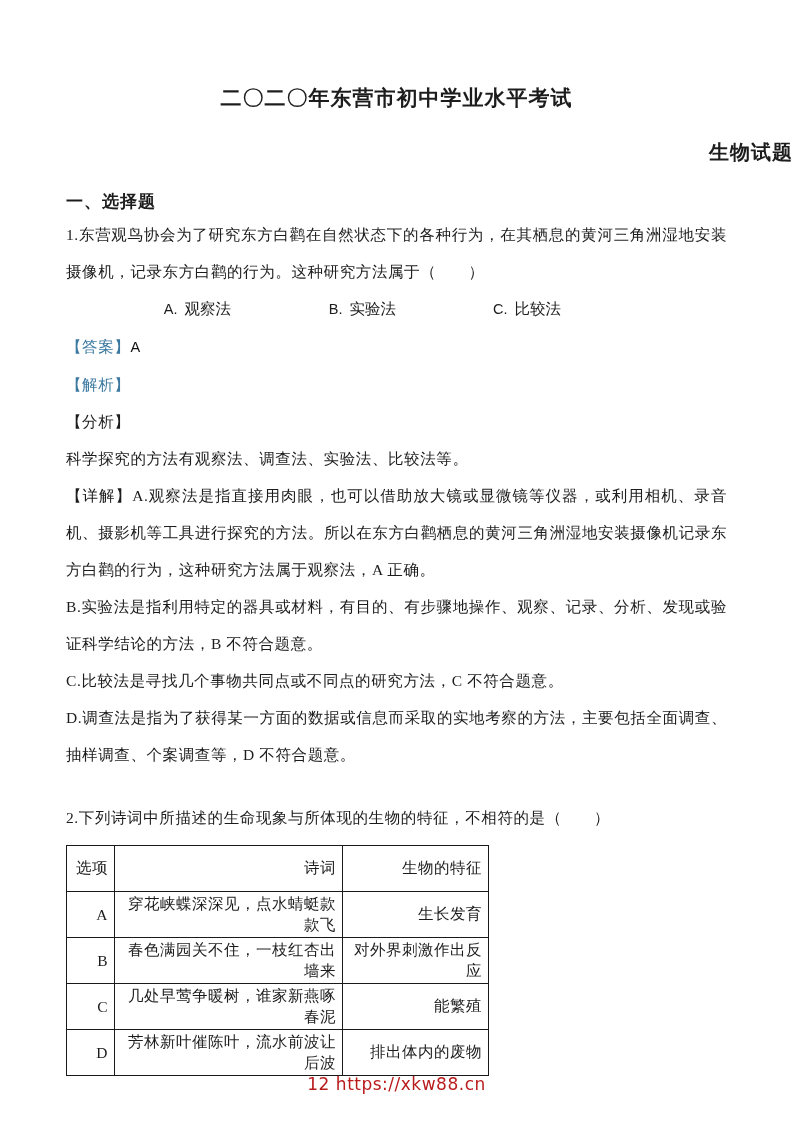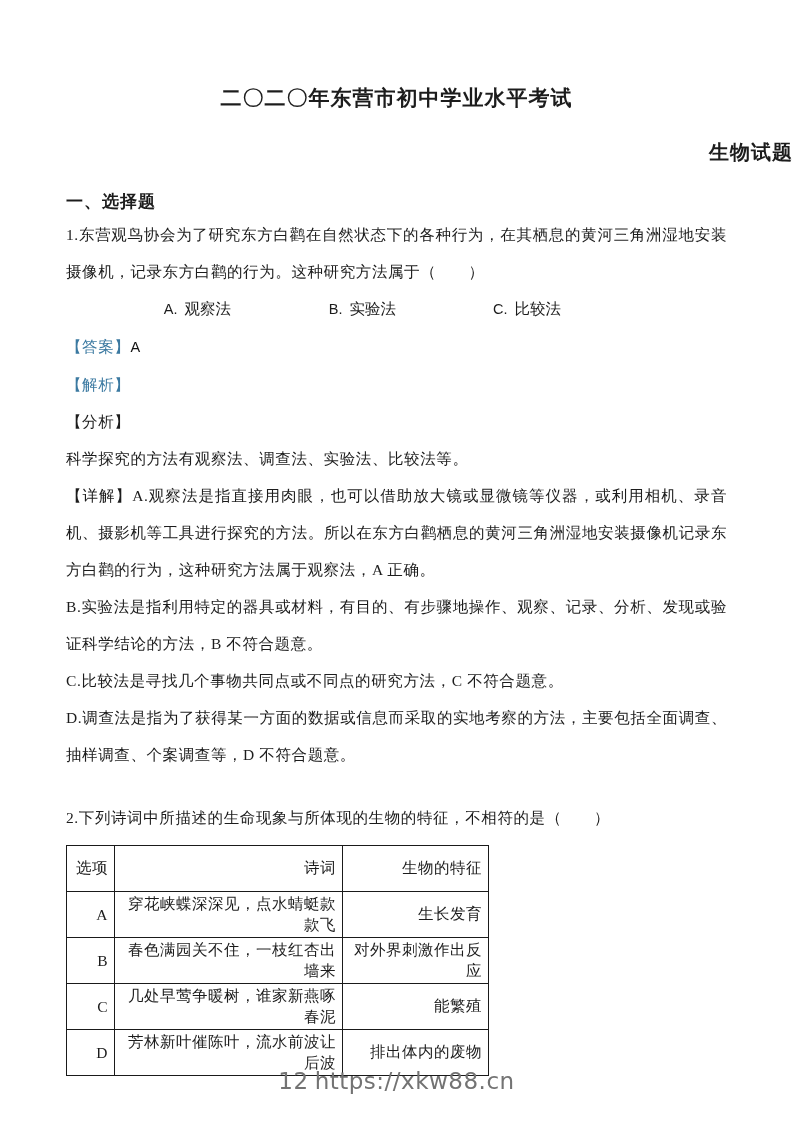--- a/index.html
+++ b/index.html
@@ -83,22 +83,22 @@
   .col-option { width: 48px; }
   .col-poem   { width: 228px; }
   .col-feature{ width: 146px; }
   .footer {
     position: absolute;
     left: 0;
     right: 0;
     bottom: 28px;
     text-align: center;
     font-family: "DejaVu Sans", "Liberation Sans", sans-serif;
-    font-size: 23px;
-    color: #737373;
+    font-size: 17px;
+    color: #b91c1c;
     letter-spacing: 0.5px;
   }
   .footer .page-num { margin-right: 6px; }
 </style>
 </head>
 <body>
 
 <div class="page">
 
   <h1 class="doc-title">二〇二〇年东营市初中学业水平考试</h1>

